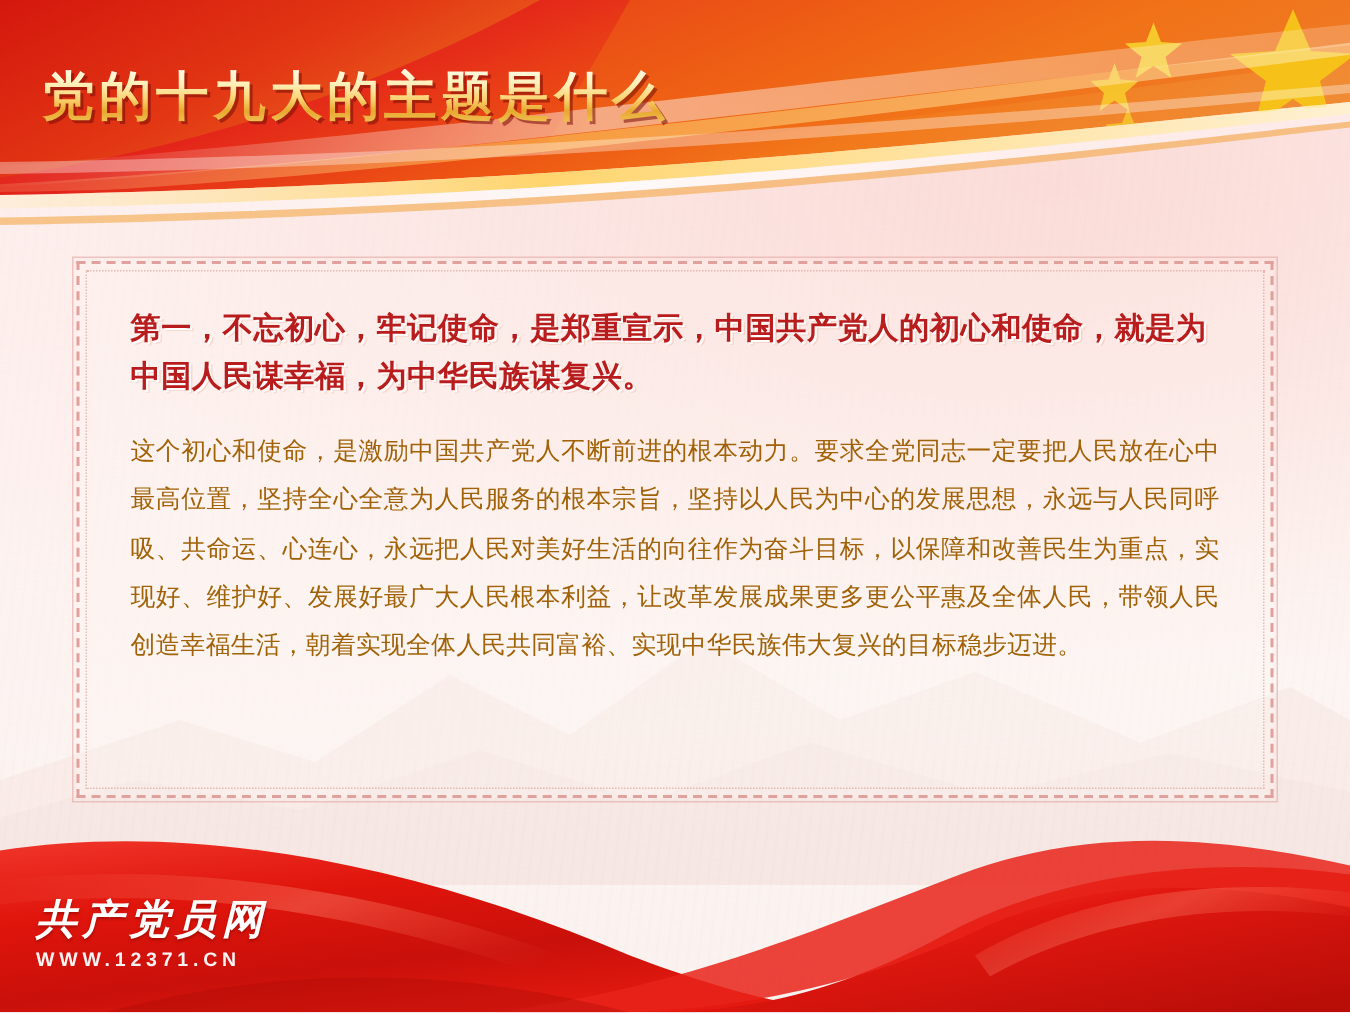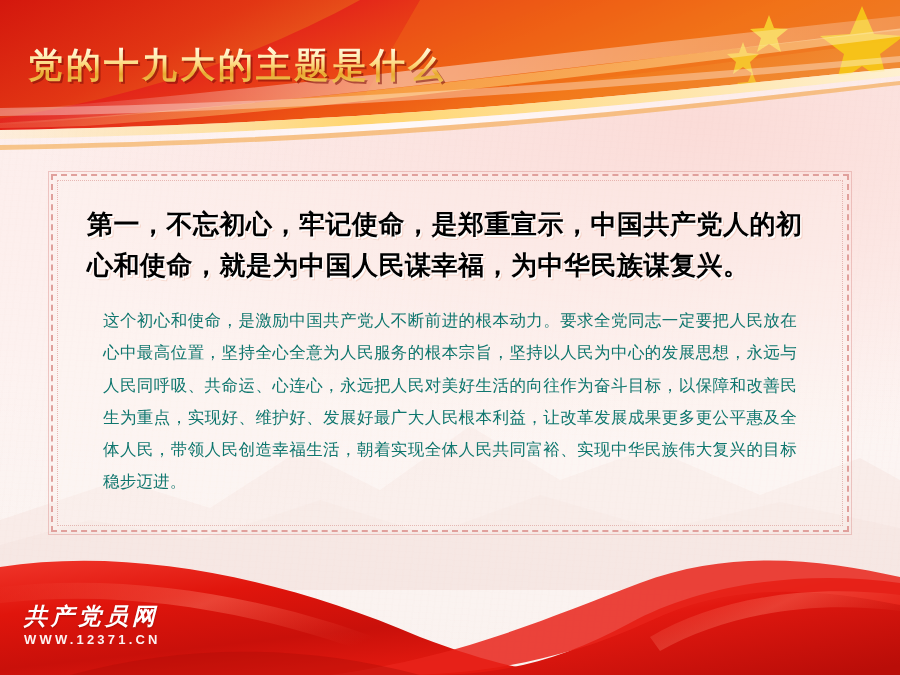--- a/index.html
+++ b/index.html
@@ -93,34 +93,34 @@
   }
   .card-inner-line {
     position: absolute;
     inset: 4px;
     border: 1px dotted rgba(214,140,134,.55);
     pointer-events: none;
   }
 
   .lead {
     margin: 0 0 18px 0;
-    font-size: 26px;
+    font-size: 20px;
     font-weight: 700;
     line-height: 1.58;
-    color: #000000;
+    color: #b91c1c;
     letter-spacing: .5px;
     text-shadow:
        1.5px 1.5px 0 rgba(255,255,255,.95),
        2.5px 2.5px 0 rgba(235,175,150,.35);
   }
   .body-text {
-    margin: 16px;
+    margin: 0;
     font-size: 16.5px;
     line-height: 1.95;
-    color: #0f766e;
+    color: #a16207;
     letter-spacing: .2px;
     text-align: justify;
   }
 
   
   .footer {
     position: absolute;
     left: 0; bottom: 0;
     width: 900px;
     height: 150px;
@@ -130,21 +130,21 @@
 
   
   .logo {
     position: absolute;
     left: 24px;
     bottom: 28px;
     z-index: 8;
     color: #ffffff;
   }
   .logo-cn {
-    font-size: 23px;
+    font-size: 27px;
     font-weight: 700;
     letter-spacing: 4px;
     font-family: "DejaVu Serif", "Liberation Serif", serif;
     font-style: italic;
     line-height: 1;
     text-shadow: 0 1px 2px rgba(120,0,0,.5);
   }
   .logo-url {
     margin-top: 5px;
     font-size: 13px;

